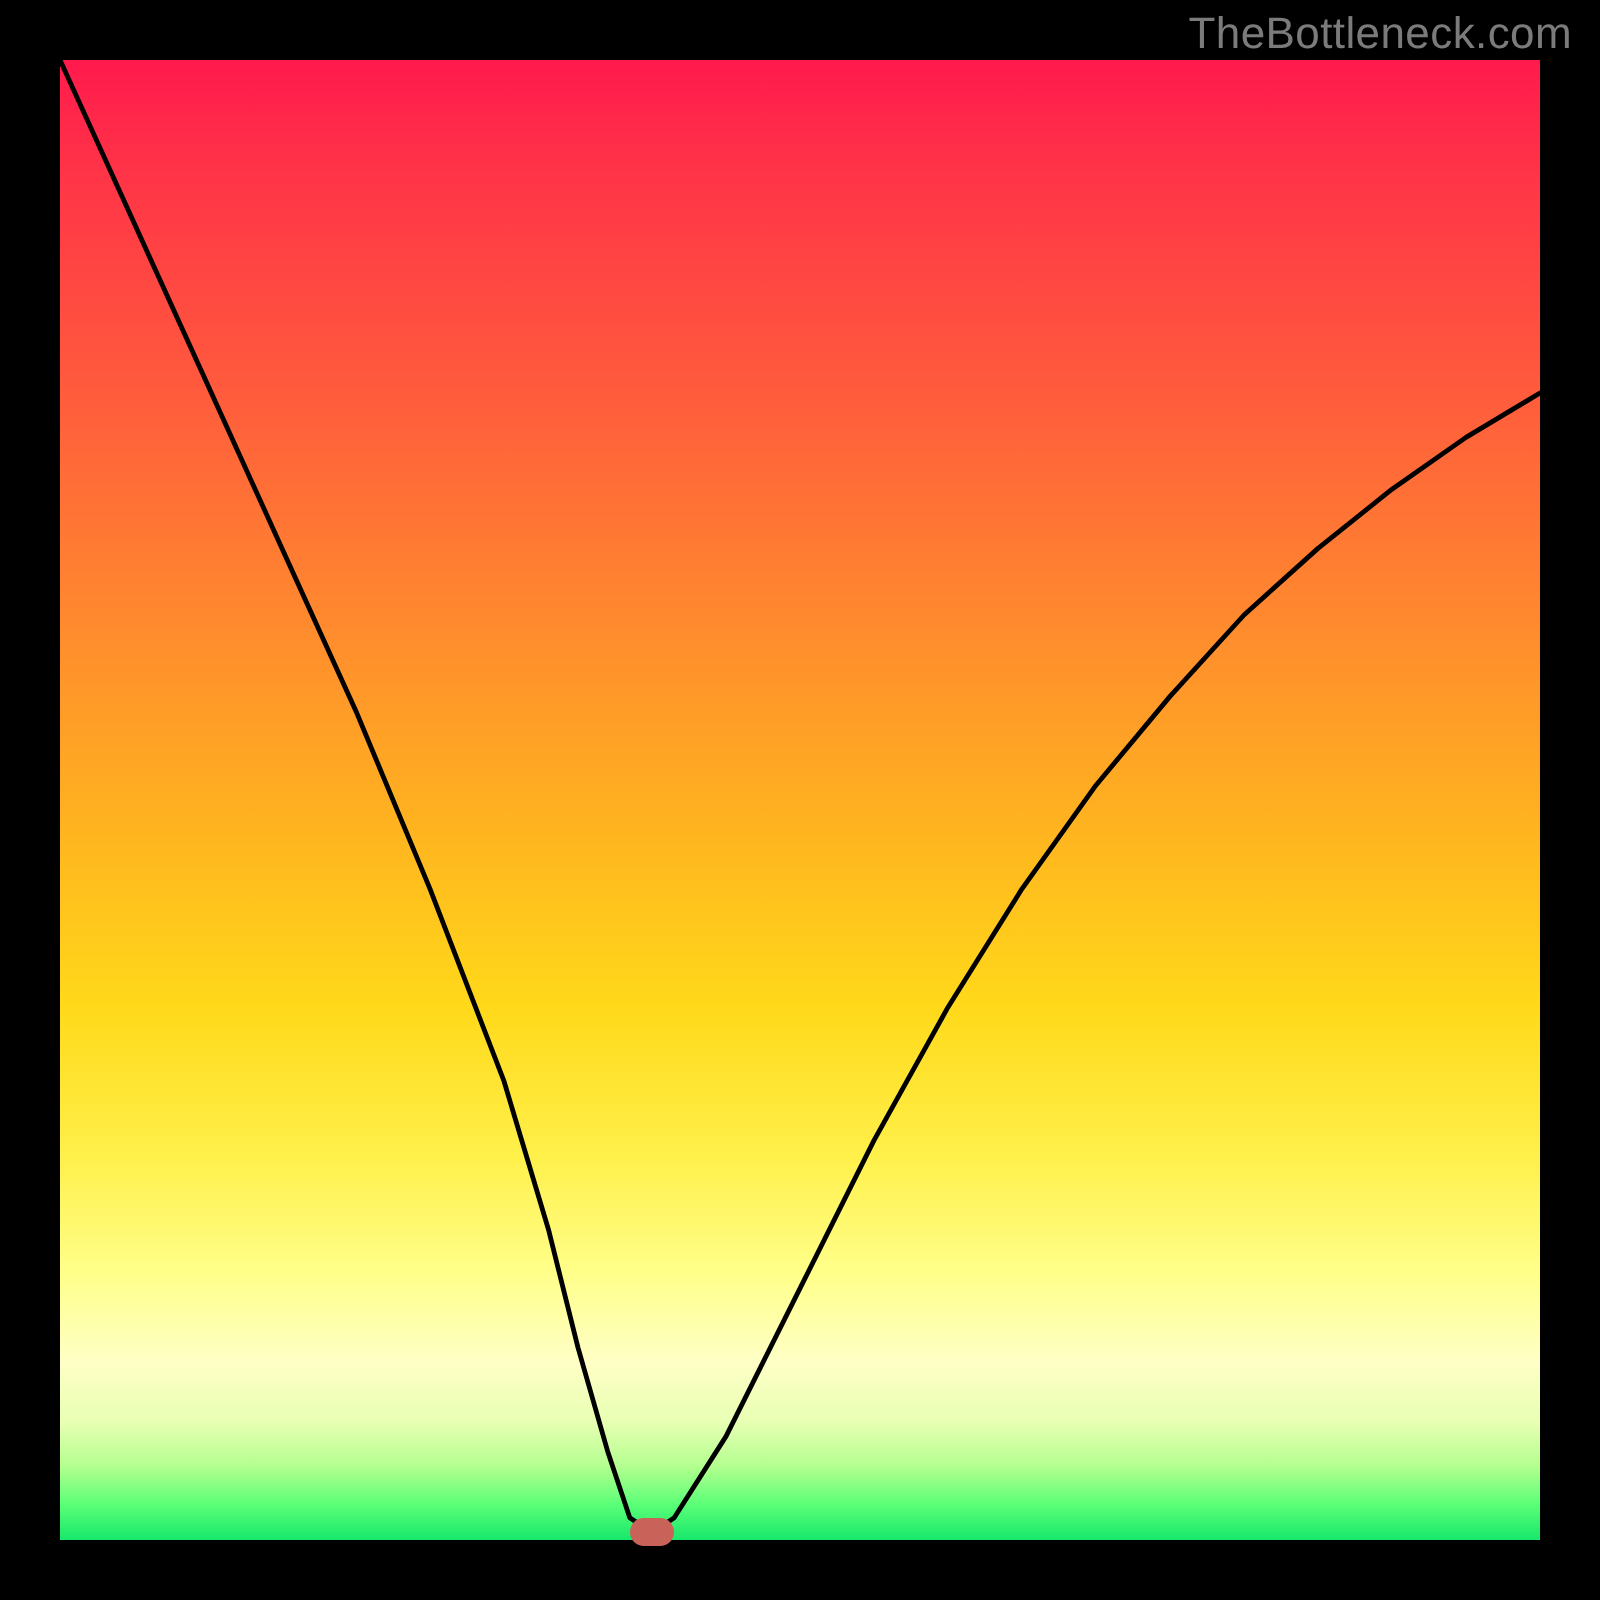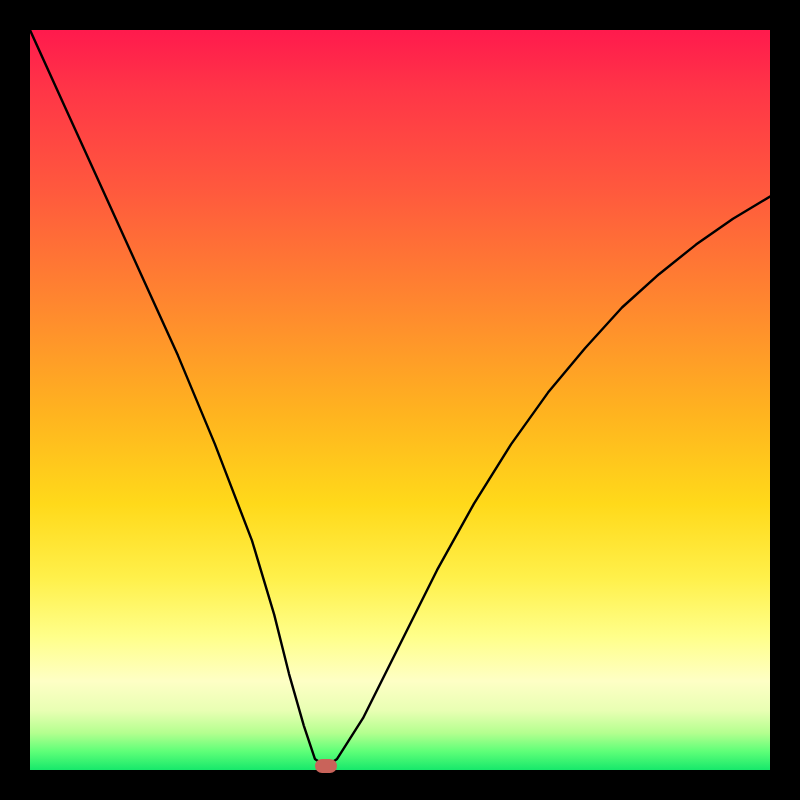--- a/index.html
+++ b/index.html
@@ -69,13 +69,14 @@
 </head>
 <body>
 
 <div class="frame">
   <div class="plot">
     <svg class="curve-svg" viewBox="0 0 740 740" preserveAspectRatio="none">
       <path id="curve-path" d="M0.00 0.00 L37.00 81.40 L74.00 162.80 L111.00 244.20 L148.00 325.60 L185.00 414.40 L222.00 510.60 L244.20 584.60 L259.00 643.80 L273.80 695.60 L284.90 728.90 L296.00 736.30 L307.10 728.90 L333.00 688.20 L370.00 614.20 L407.00 540.20 L444.00 473.60 L481.00 414.40 L518.00 362.60 L555.00 318.20 L592.00 277.50 L629.00 244.20 L666.00 214.60 L703.00 188.70 L740.00 166.50" fill="none" stroke="#000" stroke-width="2.4" stroke-linecap="round" stroke-linejoin="round"></path>
     </svg>
     <div id="marker" class="marker" style="left: 296px; top: 736.3px; background: rgb(201, 99, 90);"></div>
   </div>
+  <div class="watermark">TheBottleneck.com</div>
 </div>
 
 </body></html>

